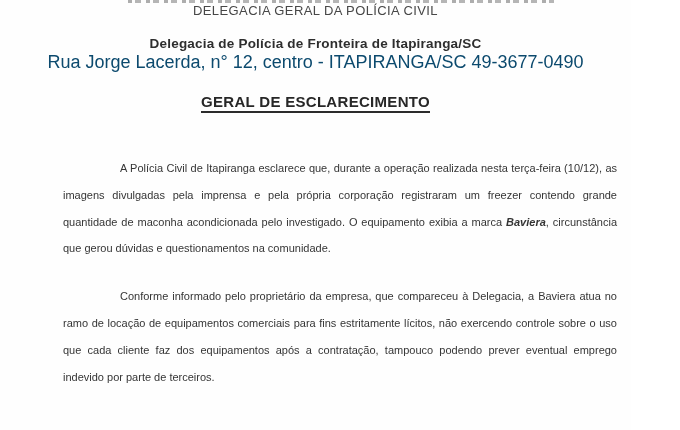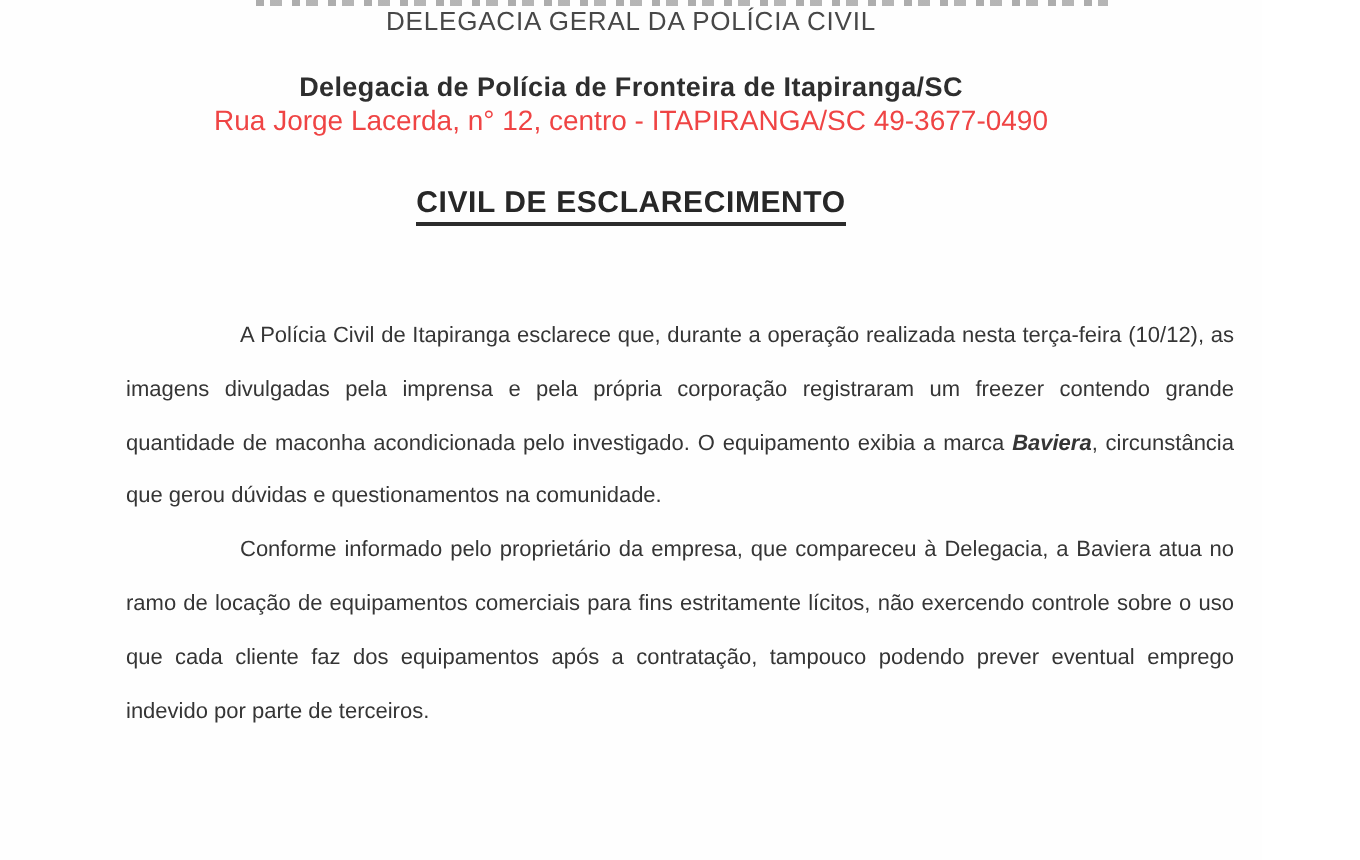--- a/index.html
+++ b/index.html
@@ -37,22 +37,22 @@
     color: #474747;
   }
   .lh-line2 {
     font-size: 13.5px;
     font-weight: bold;
     color: #2e2e2e;
     margin-top: 18px;
     letter-spacing: 0.2px;
   }
   .lh-line3 {
-    font-size: 14px;
-    color: #ef4444;
+    font-size: 18px;
+    color: #0c4a6e;
     margin-top: 1px;
   }
   .title-row {
     position: absolute;
     top: 93px;
     left: 0;
     right: 0;
     text-align: center;
   }
   .note-title {
@@ -72,42 +72,42 @@
   }
   .body-text p {
     margin: 0;
     font-size: 11px;
     line-height: 26.8px;
     text-align: justify;
     text-indent: 57px;
     color: #353535;
   }
   .body-text p + p {
-    margin-top: 0;
+    margin-top: 21px;
   }
   .brand {
     font-weight: bold;
     font-style: italic;
   }
 </style>
 </head>
 <body>
 
 <div class="page">
 
   <div class="clipped-fragment"></div>
 
   <div class="letterhead">
     <div class="lh-line1">DELEGACIA GERAL DA POLÍCIA CIVIL</div>
     <div class="lh-line2">Delegacia de Polícia de Fronteira de Itapiranga/SC</div>
     <div class="lh-line3">Rua Jorge Lacerda, n° 12, centro - ITAPIRANGA/SC 49-3677-0490</div>
   </div>
 
   <div class="title-row">
-    <span class="note-title">CIVIL DE ESCLARECIMENTO</span>
+    <span class="note-title">GERAL DE ESCLARECIMENTO</span>
   </div>
 
   <div class="body-text">
     <p><span>A Polícia Civil de Itapiranga esclarece que, durante a operação realizada nesta terça-feira (10/12), as imagens divulgadas pela imprensa e pela própria corporação registraram um freezer contendo grande quantidade de maconha acondicionada pelo investigado. O equipamento exibia a marca </span><span class="brand">Baviera</span><span>, circunstância que gerou dúvidas e questionamentos na comunidade.</span></p>
     <p>Conforme informado pelo proprietário da empresa, que compareceu à Delegacia, a Baviera atua no ramo de locação de equipamentos comerciais para fins estritamente lícitos, não exercendo controle sobre o uso que cada cliente faz dos equipamentos após a contratação, tampouco podendo prever eventual emprego indevido por parte de terceiros.</p>
   </div>
 
 </div>
 
 </body></html>

